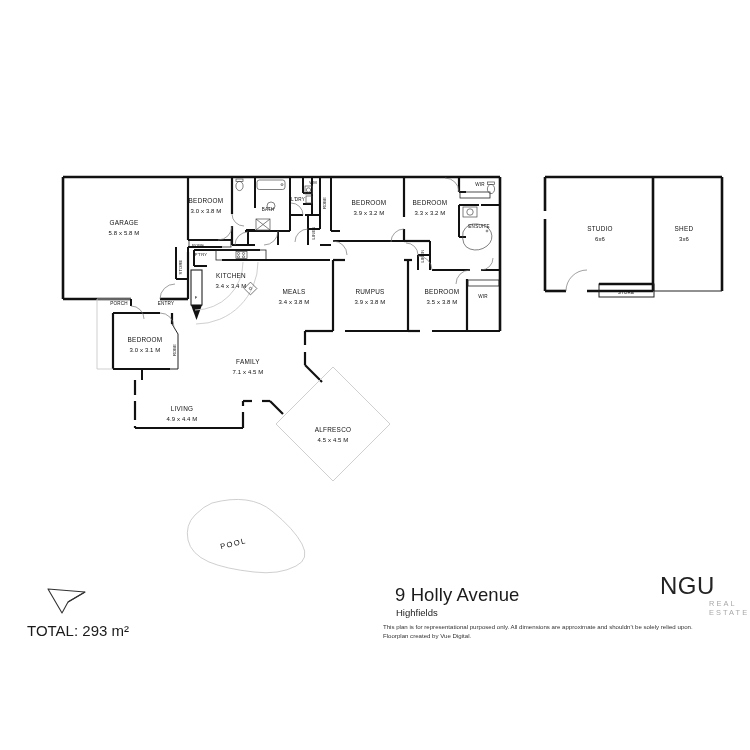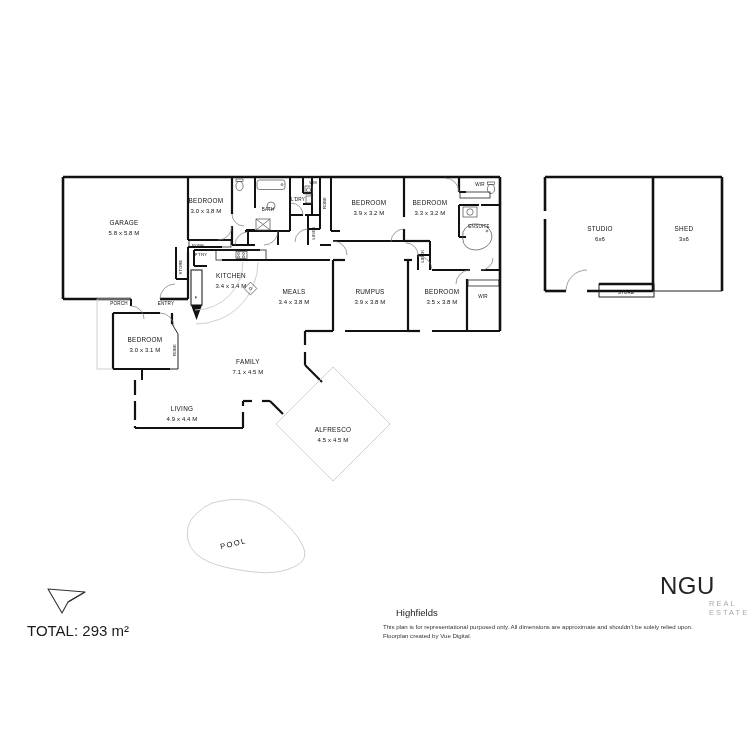--- a/index.html
+++ b/index.html
@@ -317,20 +317,21 @@
       <text class="lbl tiny" x="626" y="294">STORE</text>
     </g>
 
     <g>
       <path d="M48,589 L85,592 L68,602 L62,613 Z" fill="#ffffff" stroke="#333" stroke-width="1.1" stroke-linejoin="round"></path>
       <path d="M85,592 L68,602" fill="none" stroke="#333" stroke-width="1.1"></path>
     </g>
   </svg>
 
   <div class="footer">
+    <div class="addr">9 Holly Avenue</div>
     <div class="suburb">Highfields</div>
     <div class="disc">
       <span>This plan is for representational purposed only. All dimensions are approximate and shouldn't be solely relied upon.</span>
       <span>Floorplan created by Vue Digital.</span>
     </div>
     <div class="total">TOTAL: 293 m²</div>
     <div class="brand">NGU</div>
     <div class="brandsub">REAL ESTATE</div>
   </div>
 

